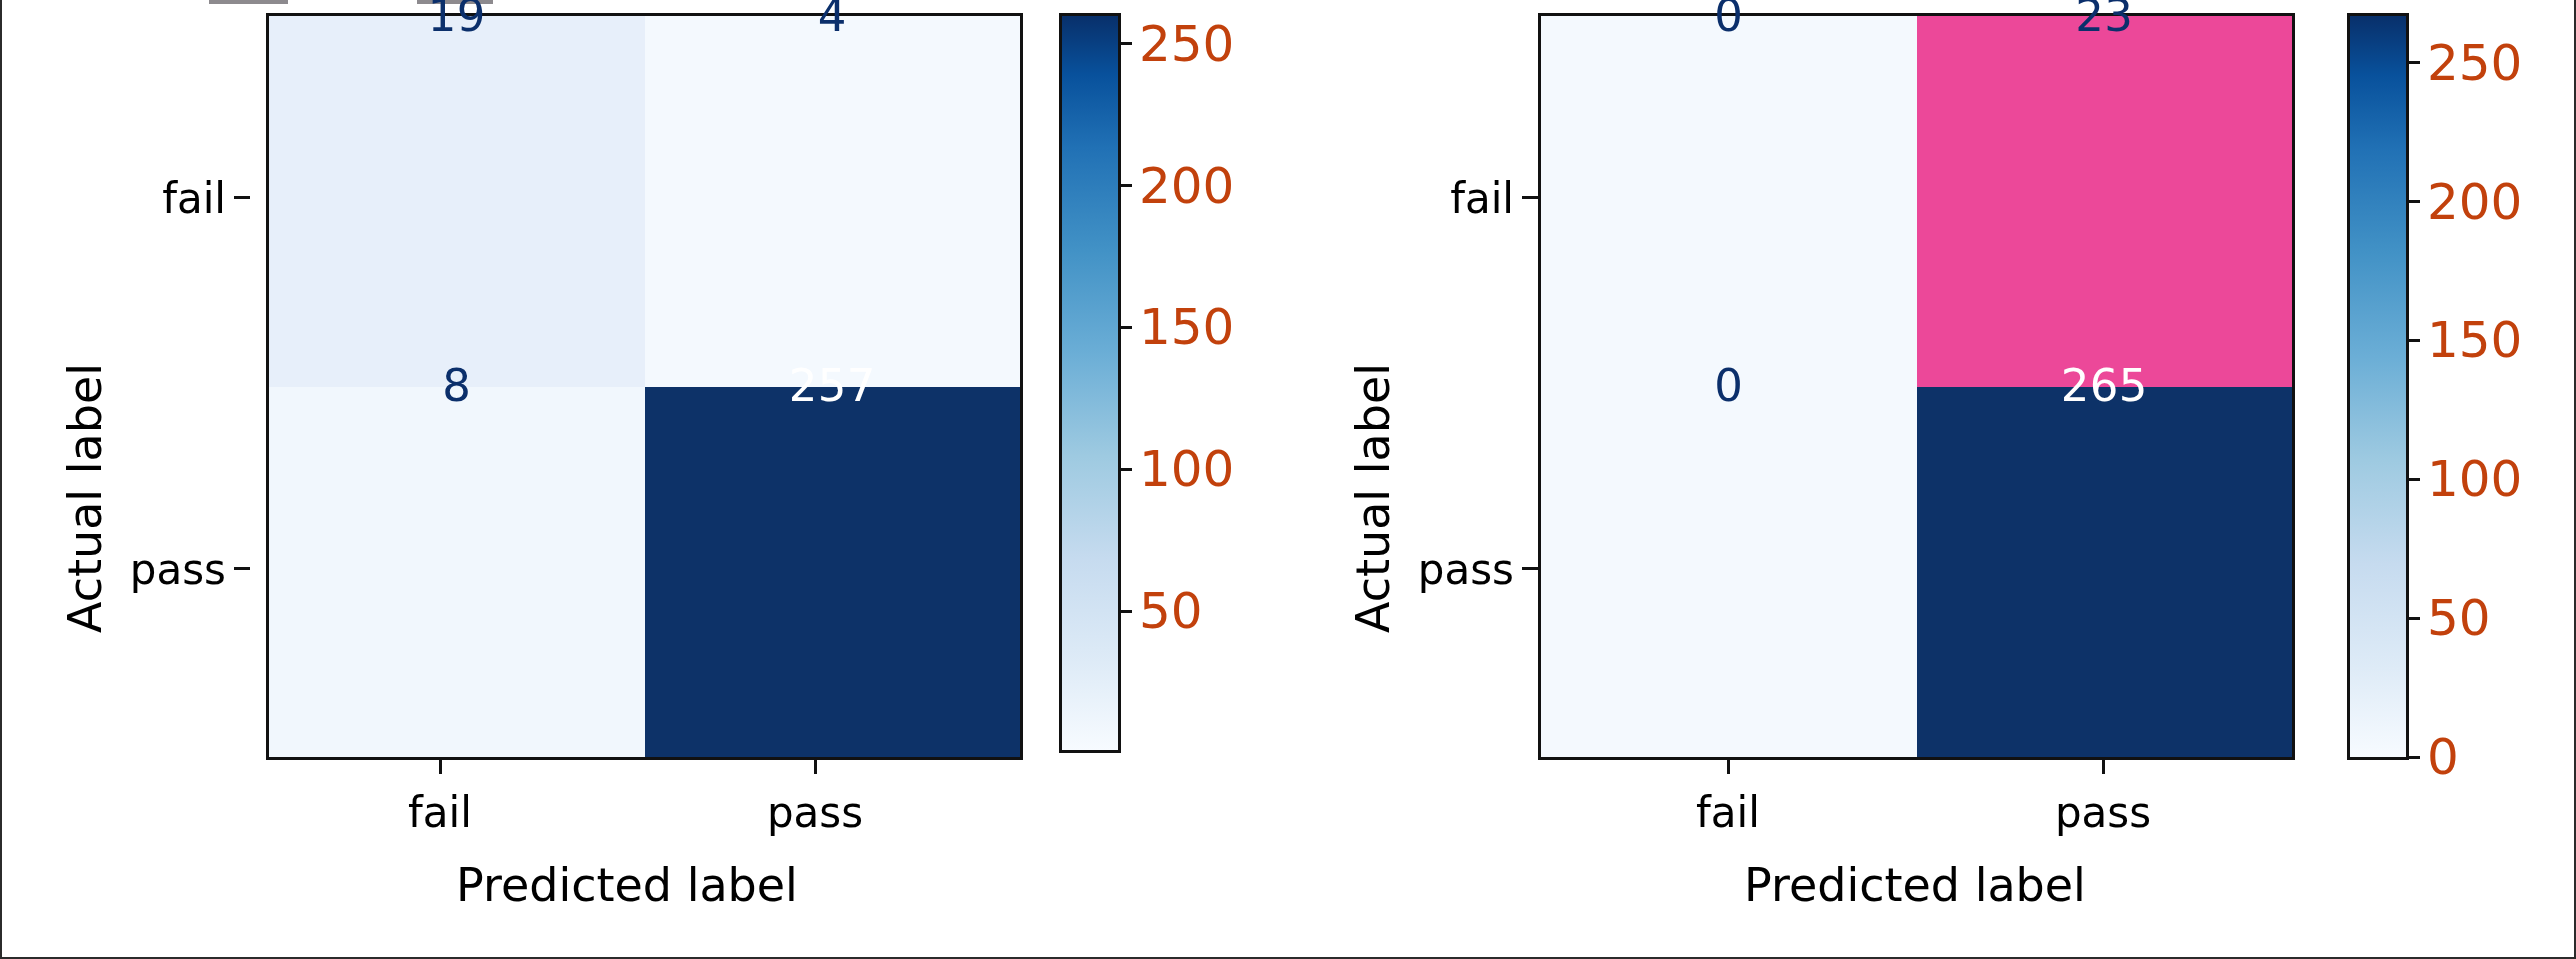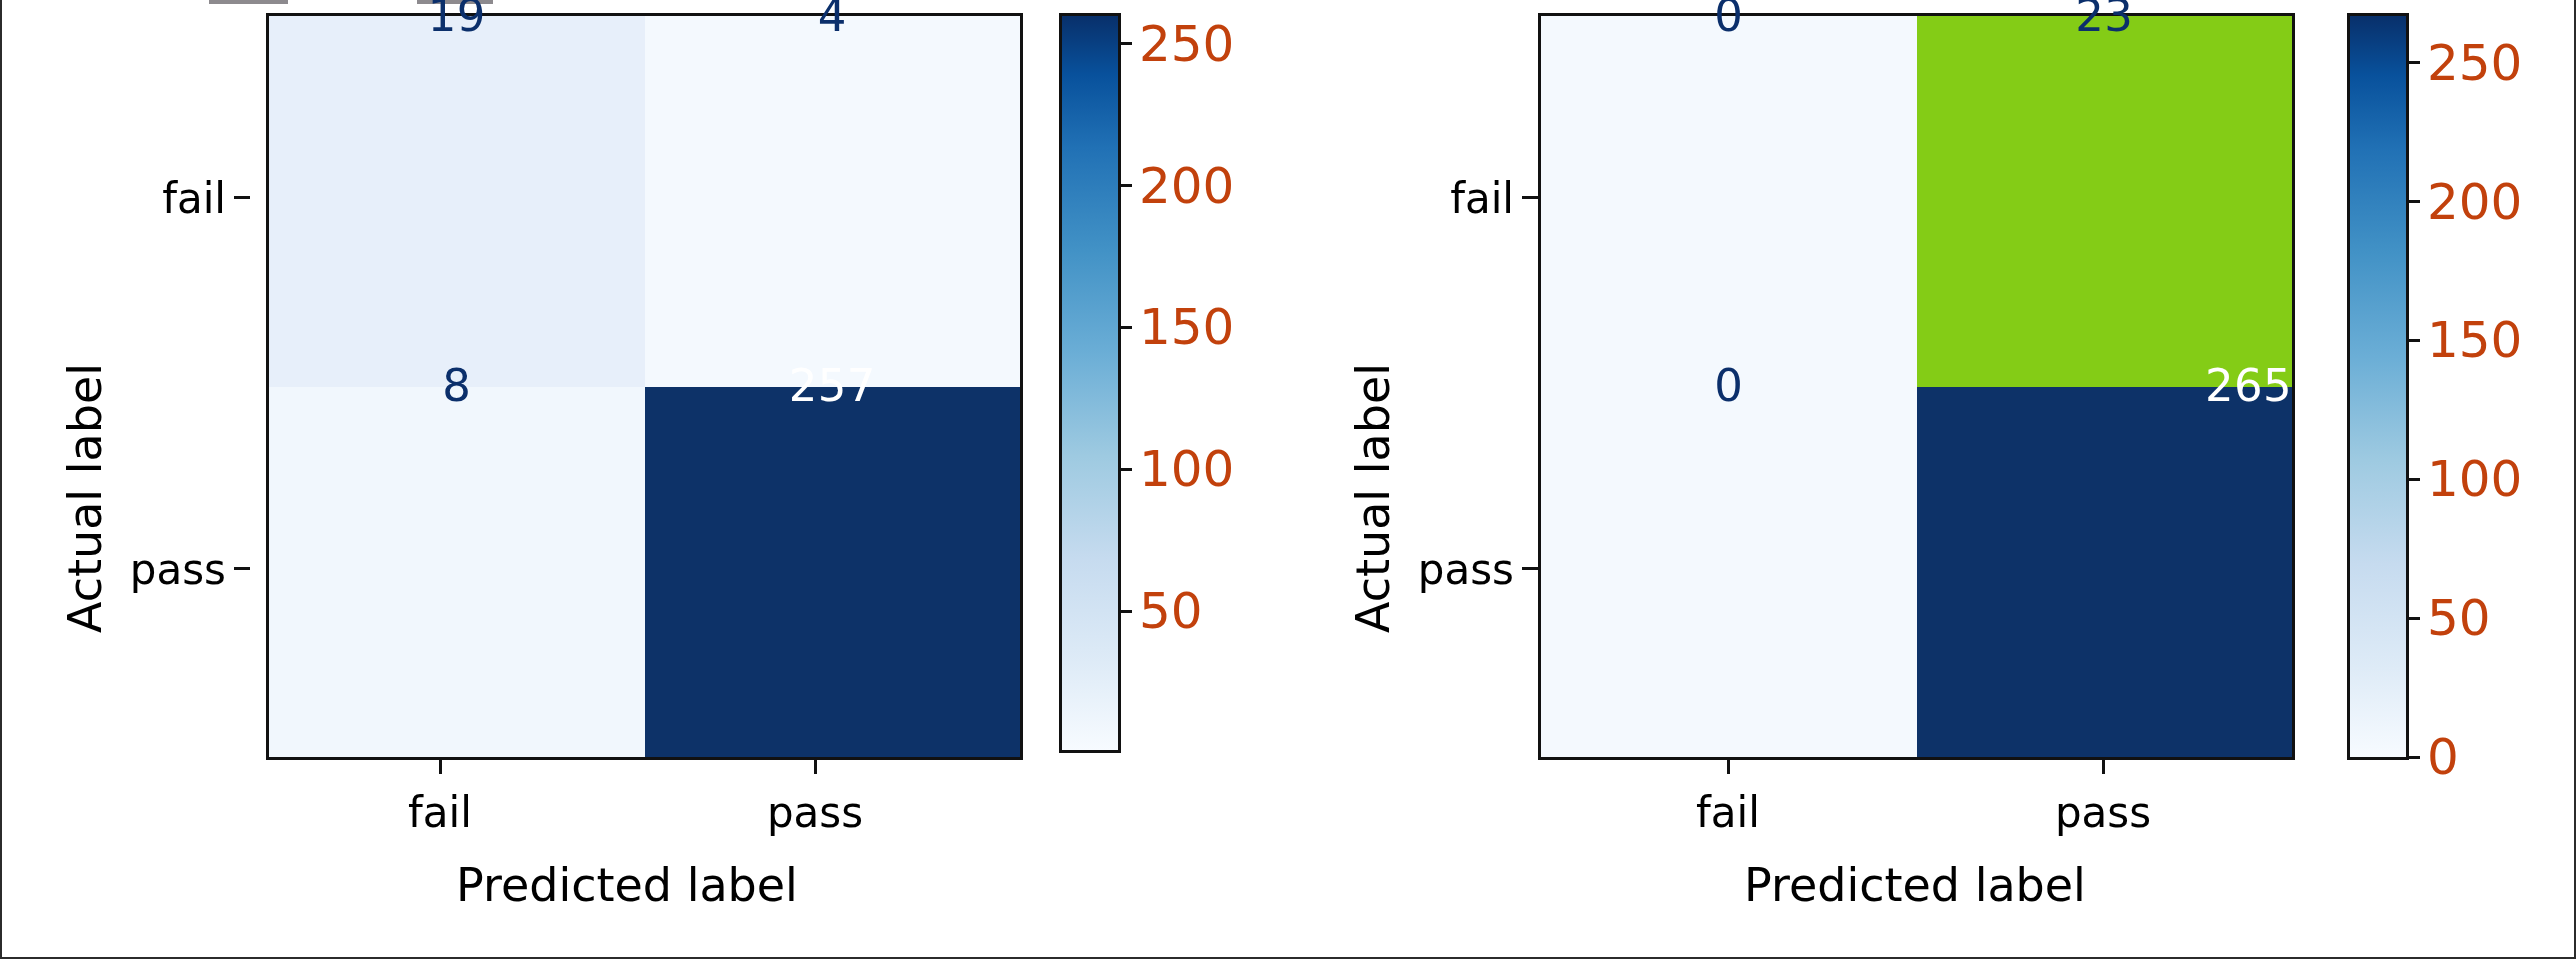--- a/index.html
+++ b/index.html
@@ -230,27 +230,27 @@
     <div class="ticklabel-y" style="left: 58px; width: 166px; top: 198px;">fail</div>
     <div class="tick-y" style="left: 232px; top: 196px;"></div>
 
     <div class="ticklabel-y" style="left: 58px; width: 166px; top: 569px;">pass</div>
     <div class="tick-y" style="left: 232px; top: 567px;"></div>
 
     <div class="matrix" id="matrix-right" style="left: 248px;">
       <div class="cell row-0 col-0" id="cell-r-00" style="background: rgb(244, 249, 254);">
         <span class="cell-value" id="val-r-00" style="color: rgb(11, 47, 107);">0</span>
       </div>
-      <div class="cell row-0 col-1" id="cell-r-01" style="background: #84cc16;">
+      <div class="cell row-0 col-1" id="cell-r-01" style="background: #ec4899;">
         <span class="cell-value" id="val-r-01" style="color: rgb(11, 47, 107);">23</span>
       </div>
       <div class="cell row-1 col-0" id="cell-r-10" style="background: rgb(244, 249, 254);">
         <span class="cell-value" id="val-r-10" style="color: rgb(11, 47, 107);">0</span>
       </div>
-      <div class="cell row-1 col-1" id="cell-r-11" style="background: rgb(13, 50, 104); justify-content: flex-end;">
+      <div class="cell row-1 col-1" id="cell-r-11" style="background: rgb(13, 50, 104);">
         <span class="cell-value" id="val-r-11" style="color: rgb(255, 255, 255);">265</span>
       </div>
     </div>
 
     <div class="tick-x" style="left: 437px; top: 758px;"></div>
     <div class="tick-x" style="left: 812px; top: 758px;"></div>
 
     <div class="ticklabel-x" style="left: 438px; top: 788px;">fail</div>
     <div class="ticklabel-x" style="left: 813px; top: 788px;">pass</div>
 

